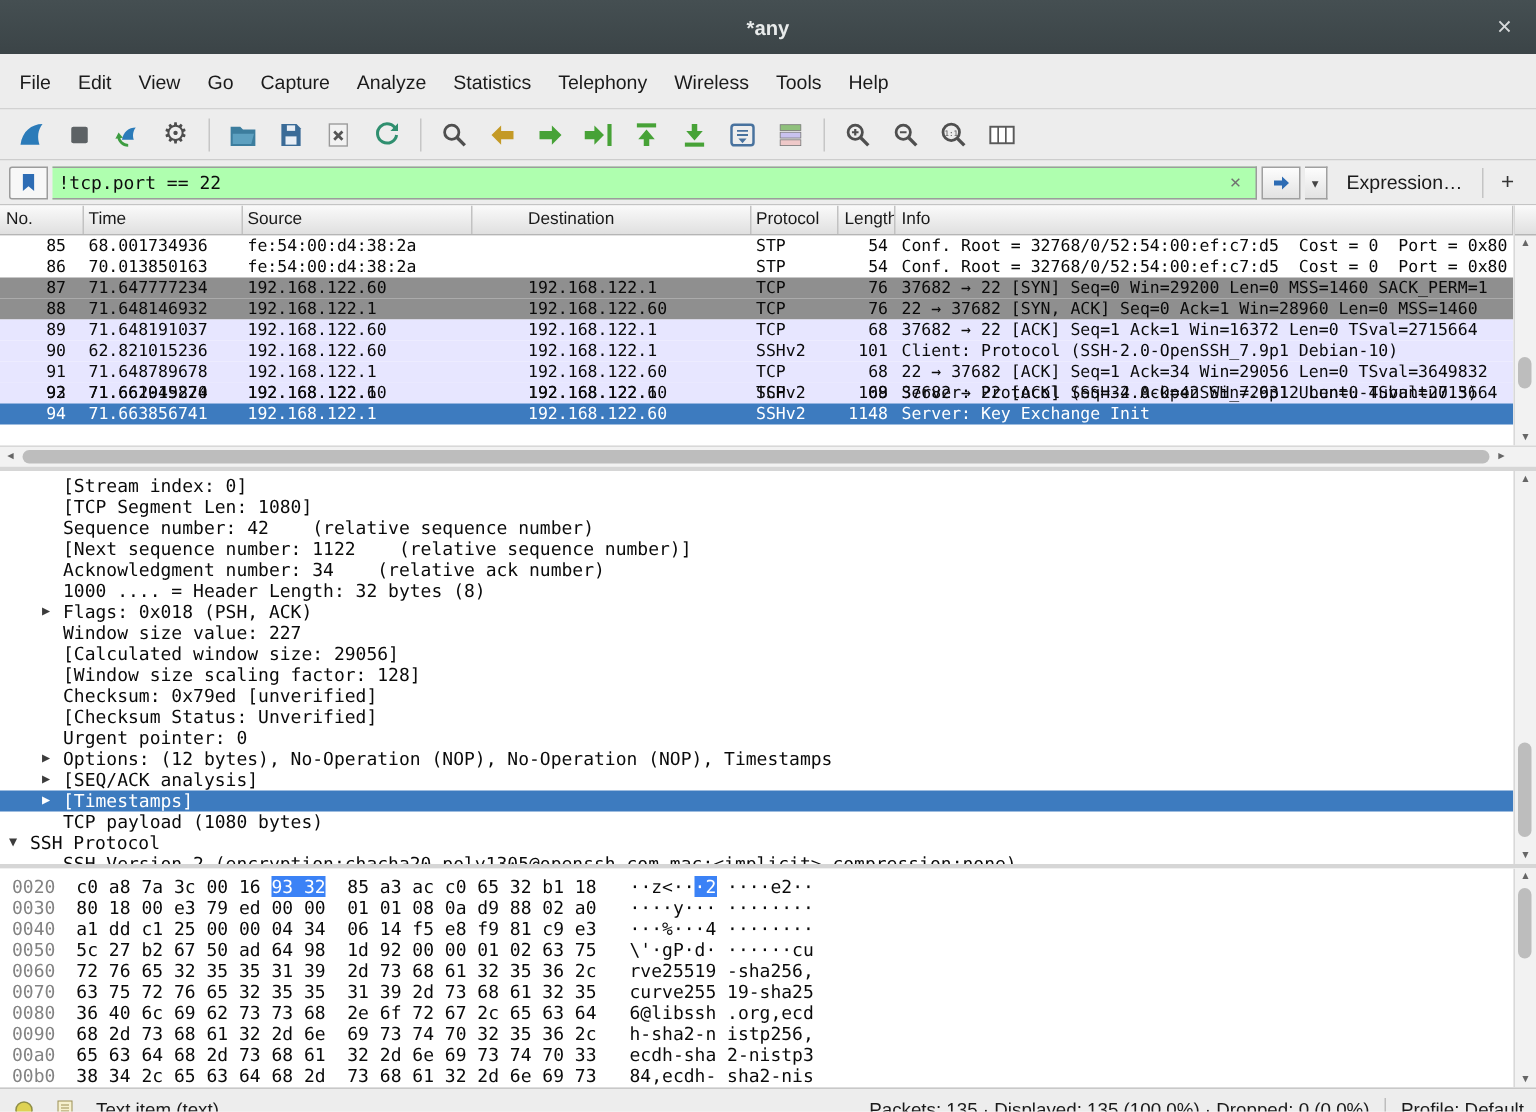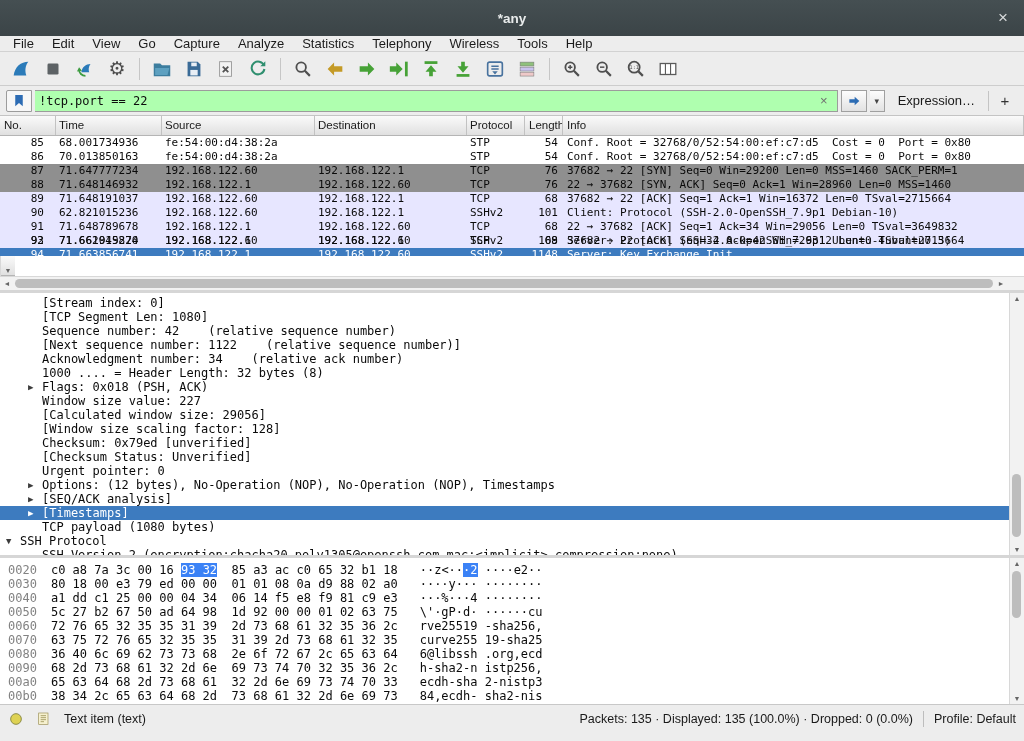--- a/index.html
+++ b/index.html
@@ -8,21 +8,21 @@
   .window { width:1024px; height:741px; display:flex; flex-direction:column; background:#ededed; }
 
   
   .titlebar { height:36px; background:linear-gradient(#454f52,#3b4447); color:#e8ebeb;
               display:flex; align-items:center; justify-content:center; position:relative; flex:none; }
   .titlebar .title { font-size:13.5px; font-weight:bold; }
   .titlebar .close { position:absolute; right:10px; top:7px; width:22px; height:22px; text-align:center;
                      line-height:21px; font-size:17px; color:#d7dadb; cursor:default; }
 
   
-  .menubar { height:16px; background:#ededed; border-bottom:1px solid #d2d2d2; display:flex;
+  .menubar { height:37px; background:#ededed; border-bottom:1px solid #d2d2d2; display:flex;
              align-items:center; padding-left:4px; flex:none; }
   .menu-item { font-size:13px; color:#1b1b1b; padding:2px 9px; }
 
   
   .toolbar { height:34px; background:#ededed; border-bottom:1px solid #cdcdcd; display:flex;
              align-items:center; padding-left:6px; gap:2px; flex:none; }
   .tb { width:30px; height:28px; display:flex; align-items:center; justify-content:center;
         background:transparent; border:none; }
   .tb svg { width:22px; height:22px; }
   .tb-glyph { font-size:19px; color:#4d4d4d; line-height:22px; }
@@ -44,35 +44,35 @@
   .apply-btn svg { width:16px; height:16px; }
   .dd-btn { width:15px; height:22px; border:1px solid #a0a0a0; border-left:none;
             background:linear-gradient(#fdfdfd,#e2e2e2); font-size:9px; color:#444;
             display:flex; align-items:center; justify-content:center; }
   .expr-btn { font-size:13px; color:#1a1a1a; padding:0 10px; background:transparent; border:none; }
   .fsep { width:1px; height:20px; background:#c4c4c4; }
   .add-btn { width:26px; height:22px; font-size:15px; color:#333; background:transparent; border:none; }
 
   
   .plist { flex:none; display:flex; flex-direction:column; background:#fff; }
-  .pl-top { display:flex; height:160px;flex-direction:column; }
+  .pl-top { display:flex; height:160px; }
   .pl-main { flex:1; overflow:hidden; display:flex; flex-direction:column; }
   .pl-header { height:20px; display:flex; background:linear-gradient(#fafafa,#e0e0e0);
                border-bottom:1px solid #b5b5b5; font-size:11.5px; color:#1a1a1a; flex:none; }
   .hc { border-right:1px solid #c2c2c2; line-height:19px; padding-left:4px; overflow:hidden;
         white-space:nowrap; flex:none; }
   .pl-header .c-no,.pl-header .c-len { text-align:left; padding-right:0; padding-left:4px; }
   .pl-rows { flex:1; overflow:hidden; }
   .prow { display:flex; height:14px; font:11px/14px "DejaVu Sans Mono", monospace; white-space:pre;
           color:#0a0a0a; }
   .prow span { overflow:hidden; flex:none; }
   .c-no   { width:56px;  text-align:right; padding-right:12px; }
   .c-time { width:106px; padding-left:3px; }
   .c-src  { width:153px; padding-left:3px; }
-  .c-dst  { width:152px; padding-left:3px; }
+  .c-dst  { width:152px; padding-left:3px;margin-left:34px; }
   .c-pr   { width:58px;  padding-left:3px; }
   .c-len  { width:38px;  text-align:right; padding-right:5px; }
   .c-info { flex:1 1 auto !important; padding-left:4px; }
   .row-plain { background:#ffffff; }
   .row-gray  { background:#8f8f8f; }
   .row-tcp   { background:#e7e6ff; }
   .row-sel   { background:#3d7bbf; color:#ffffff; }
 
   
   .vsb { width:15px; background:#f2f2f2; border-left:1px solid #d8d8d8; display:flex;

